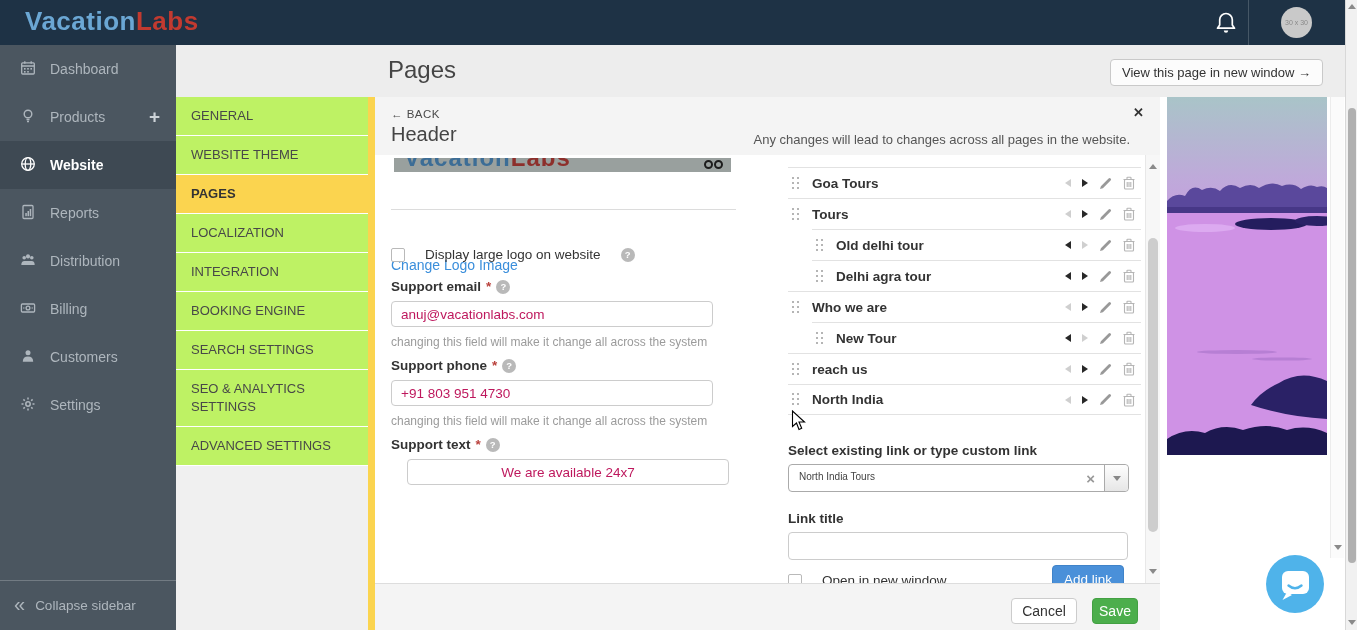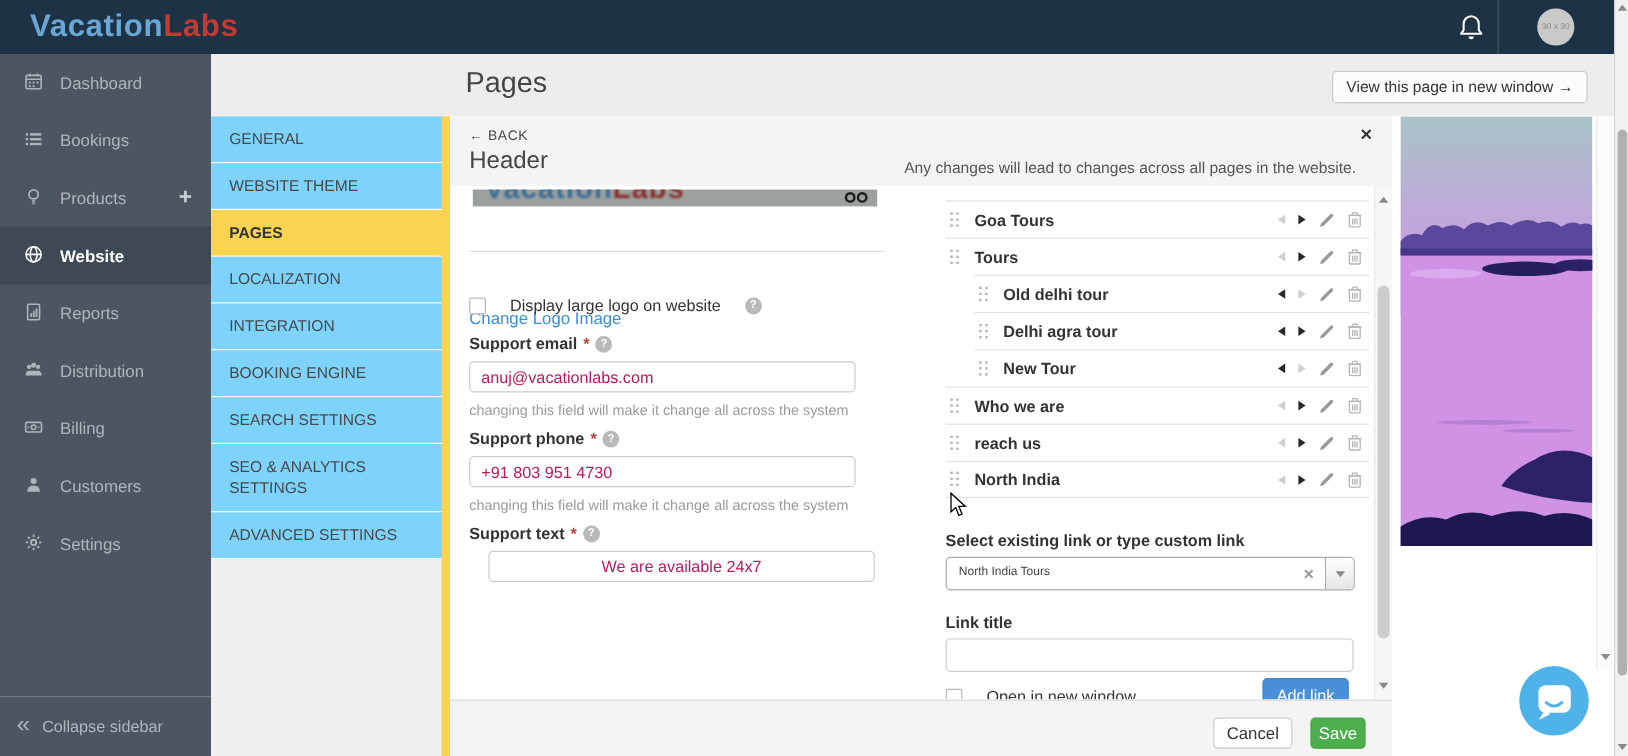--- a/index.html
+++ b/index.html
@@ -28,21 +28,21 @@
 
   
   .page-header { position:absolute; left:176px; top:45px; width:1169px; height:52px; background:#ededed; }
   .page-title { position:absolute; left:212px; top:11px; font-size:24px; color:#454545; }
   .view-btn { position:absolute; left:934px; top:14px; width:213px; height:27px; background:#fcfcfc; border:1px solid #c9c9c9;
               border-radius:4px; font-size:13px; color:#333; display:flex; align-items:center; justify-content:center; cursor:pointer; }
 
   
   .settings-menu { position:absolute; left:176px; top:97px; width:194px; height:533px; background:#f0f0f0; }
   .menu-item { min-height:39px; display:flex; align-items:center; padding:4px 10px 4px 15px; font-size:13px; color:#484848;
-               background:#7dd3fc; border-bottom:1px solid #fff; line-height:1.35; cursor:pointer; }
+               background:#bef264; border-bottom:1px solid #fff; line-height:1.35; cursor:pointer; }
   .menu-item.active { background:#fbd44f; font-weight:bold; color:#333; }
   .yellow-strip { position:absolute; left:368px; top:97px; width:7px; height:533px; background:#fbd44f; }
 
   
   .modal { position:absolute; left:375px; top:97px; width:785px; height:533px; background:#fff; }
   .modal-header { position:absolute; left:0; top:0; width:100%; height:58px; background:#f4f4f4; }
   .back-link { position:absolute; left:16px; top:11px; font-size:11.5px; letter-spacing:.5px; color:#4a4a4a; cursor:pointer; }
   .close-x { position:absolute; right:16px; top:8px; font-size:13px; font-weight:bold; color:#333; cursor:pointer; }
   .modal-title { position:absolute; left:16px; top:26px; font-size:20px; color:#454545; }
   .modal-note { position:absolute; right:30px; top:35px; font-size:13px; color:#555; }
@@ -146,33 +146,20 @@
           </g>
           <g fill="currentColor">
             <rect x="4" y="8" width="1.6" height="1.6"></rect>
             <rect x="7.2" y="8" width="1.6" height="1.6"></rect>
             <rect x="10.4" y="8" width="1.6" height="1.6"></rect>
             <rect x="4" y="11" width="1.6" height="1.6"></rect>
             <rect x="7.2" y="11" width="1.6" height="1.6"></rect>
           </g>
         </svg></span>
     <span>Dashboard</span>
-  </div>
-  <div class="side-item">
-    <span><svg width="16" height="16" viewBox="0 0 16 16">
-          <g fill="currentColor">
-            <rect x="1.5" y="3" width="2" height="2"></rect>
-            <rect x="5" y="3" width="9.5" height="2"></rect>
-            <rect x="1.5" y="7" width="2" height="2"></rect>
-            <rect x="5" y="7" width="9.5" height="2"></rect>
-            <rect x="1.5" y="11" width="2" height="2"></rect>
-            <rect x="5" y="11" width="9.5" height="2"></rect>
-          </g>
-        </svg></span>
-    <span>Bookings</span>
   </div>
   <div class="side-item">
     <span><svg width="16" height="16" viewBox="0 0 16 16">
           <g stroke="currentColor" fill="none" stroke-width="1.4">
             <circle cx="8" cy="6" r="3.8"></circle>
             <path d="M6.5 11.5 h3 M7 13.5 h2"></path>
           </g>
         </svg></span>
     <span>Products</span>
     <span class="side-plus">+</span>
@@ -425,51 +412,51 @@
           <span class="icon-btn">
               <svg width="12" height="14" viewBox="0 0 12 14">
                 <g stroke="#b5b5b5" fill="none" stroke-width="1.1">
                   <rect x="1.5" y="3.5" width="9" height="9.5" rx="1"></rect>
                   <path d="M0.5 3.5 h11 M4 3.2 v-1.4 a0.6 0.6 0 0 1 0.6 -0.6 h2.8 a0.6 0.6 0 0 1 0.6 0.6 v1.4 M4.2 6 v5 M6 6 v5 M7.8 6 v5"></path>
                 </g>
               </svg>
             </span>
           </span>
       </div>
+      <div class="trow">
+        <span class="handle">
+            <i></i>
+          </span>
+        <span class="tlabel">Who we are</span>
+        <span class="ticons">
+            <span class="arrL off"></span>
+            <span class="arrR"></span>
+          <span class="icon-btn">
+              <svg width="13" height="13" viewBox="0 0 13 13">
+                <path d="M1 12 L1.9 9.3 L9.6 1.6 a1.4 1.4 0 0 1 2 2 L3.9 11.3 Z" fill="#999"></path>
+              </svg>
+            </span>
+          <span class="icon-btn">
+              <svg width="12" height="14" viewBox="0 0 12 14">
+                <g stroke="#b5b5b5" fill="none" stroke-width="1.1">
+                  <rect x="1.5" y="3.5" width="9" height="9.5" rx="1"></rect>
+                  <path d="M0.5 3.5 h11 M4 3.2 v-1.4 a0.6 0.6 0 0 1 0.6 -0.6 h2.8 a0.6 0.6 0 0 1 0.6 0.6 v1.4 M4.2 6 v5 M6 6 v5 M7.8 6 v5"></path>
+                </g>
+              </svg>
+            </span>
+          </span>
+      </div>
       <div class="trow nested">
         <span class="handle">
             <i></i>
           </span>
         <span class="tlabel">New Tour</span>
         <span class="ticons">
             <span class="arrL"></span>
             <span class="arrR off"></span>
-          <span class="icon-btn">
-              <svg width="13" height="13" viewBox="0 0 13 13">
-                <path d="M1 12 L1.9 9.3 L9.6 1.6 a1.4 1.4 0 0 1 2 2 L3.9 11.3 Z" fill="#999"></path>
-              </svg>
-            </span>
-          <span class="icon-btn">
-              <svg width="12" height="14" viewBox="0 0 12 14">
-                <g stroke="#b5b5b5" fill="none" stroke-width="1.1">
-                  <rect x="1.5" y="3.5" width="9" height="9.5" rx="1"></rect>
-                  <path d="M0.5 3.5 h11 M4 3.2 v-1.4 a0.6 0.6 0 0 1 0.6 -0.6 h2.8 a0.6 0.6 0 0 1 0.6 0.6 v1.4 M4.2 6 v5 M6 6 v5 M7.8 6 v5"></path>
-                </g>
-              </svg>
-            </span>
-          </span>
-      </div>
-      <div class="trow">
-        <span class="handle">
-            <i></i>
-          </span>
-        <span class="tlabel">Who we are</span>
-        <span class="ticons">
-            <span class="arrL off"></span>
-            <span class="arrR"></span>
           <span class="icon-btn">
               <svg width="13" height="13" viewBox="0 0 13 13">
                 <path d="M1 12 L1.9 9.3 L9.6 1.6 a1.4 1.4 0 0 1 2 2 L3.9 11.3 Z" fill="#999"></path>
               </svg>
             </span>
           <span class="icon-btn">
               <svg width="12" height="14" viewBox="0 0 12 14">
                 <g stroke="#b5b5b5" fill="none" stroke-width="1.1">
                   <rect x="1.5" y="3.5" width="9" height="9.5" rx="1"></rect>
                   <path d="M0.5 3.5 h11 M4 3.2 v-1.4 a0.6 0.6 0 0 1 0.6 -0.6 h2.8 a0.6 0.6 0 0 1 0.6 0.6 v1.4 M4.2 6 v5 M6 6 v5 M7.8 6 v5"></path>

